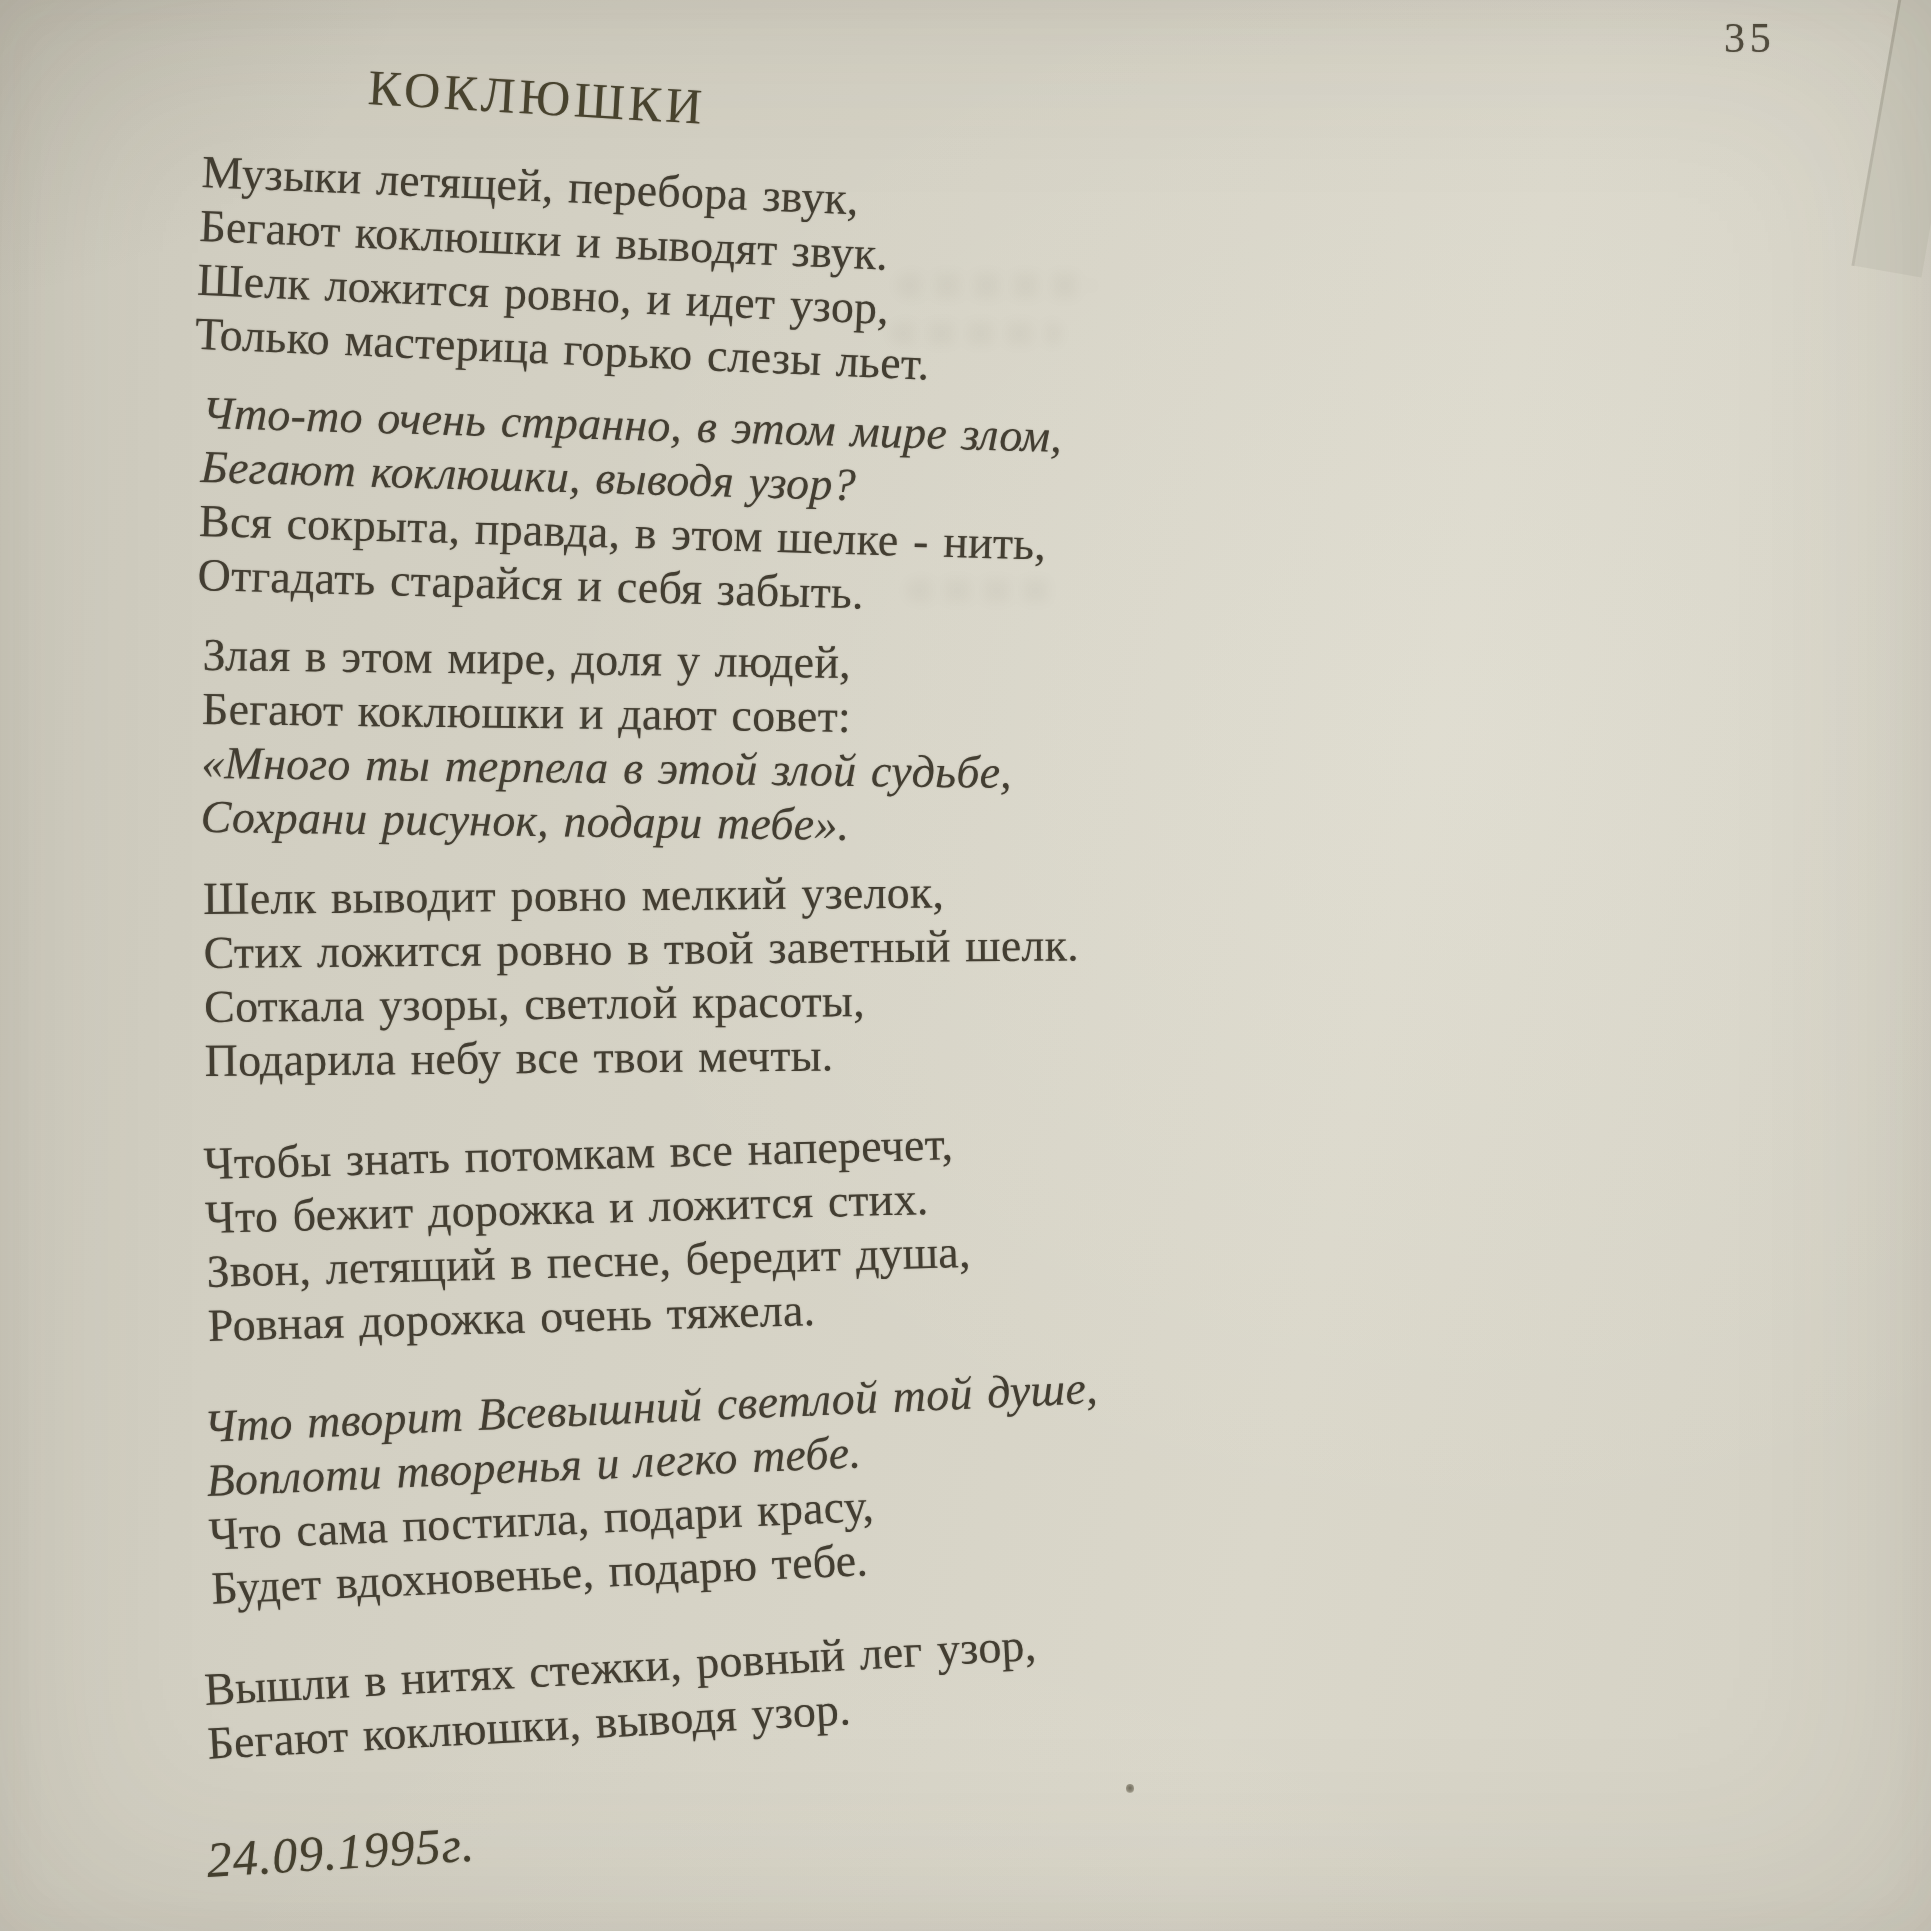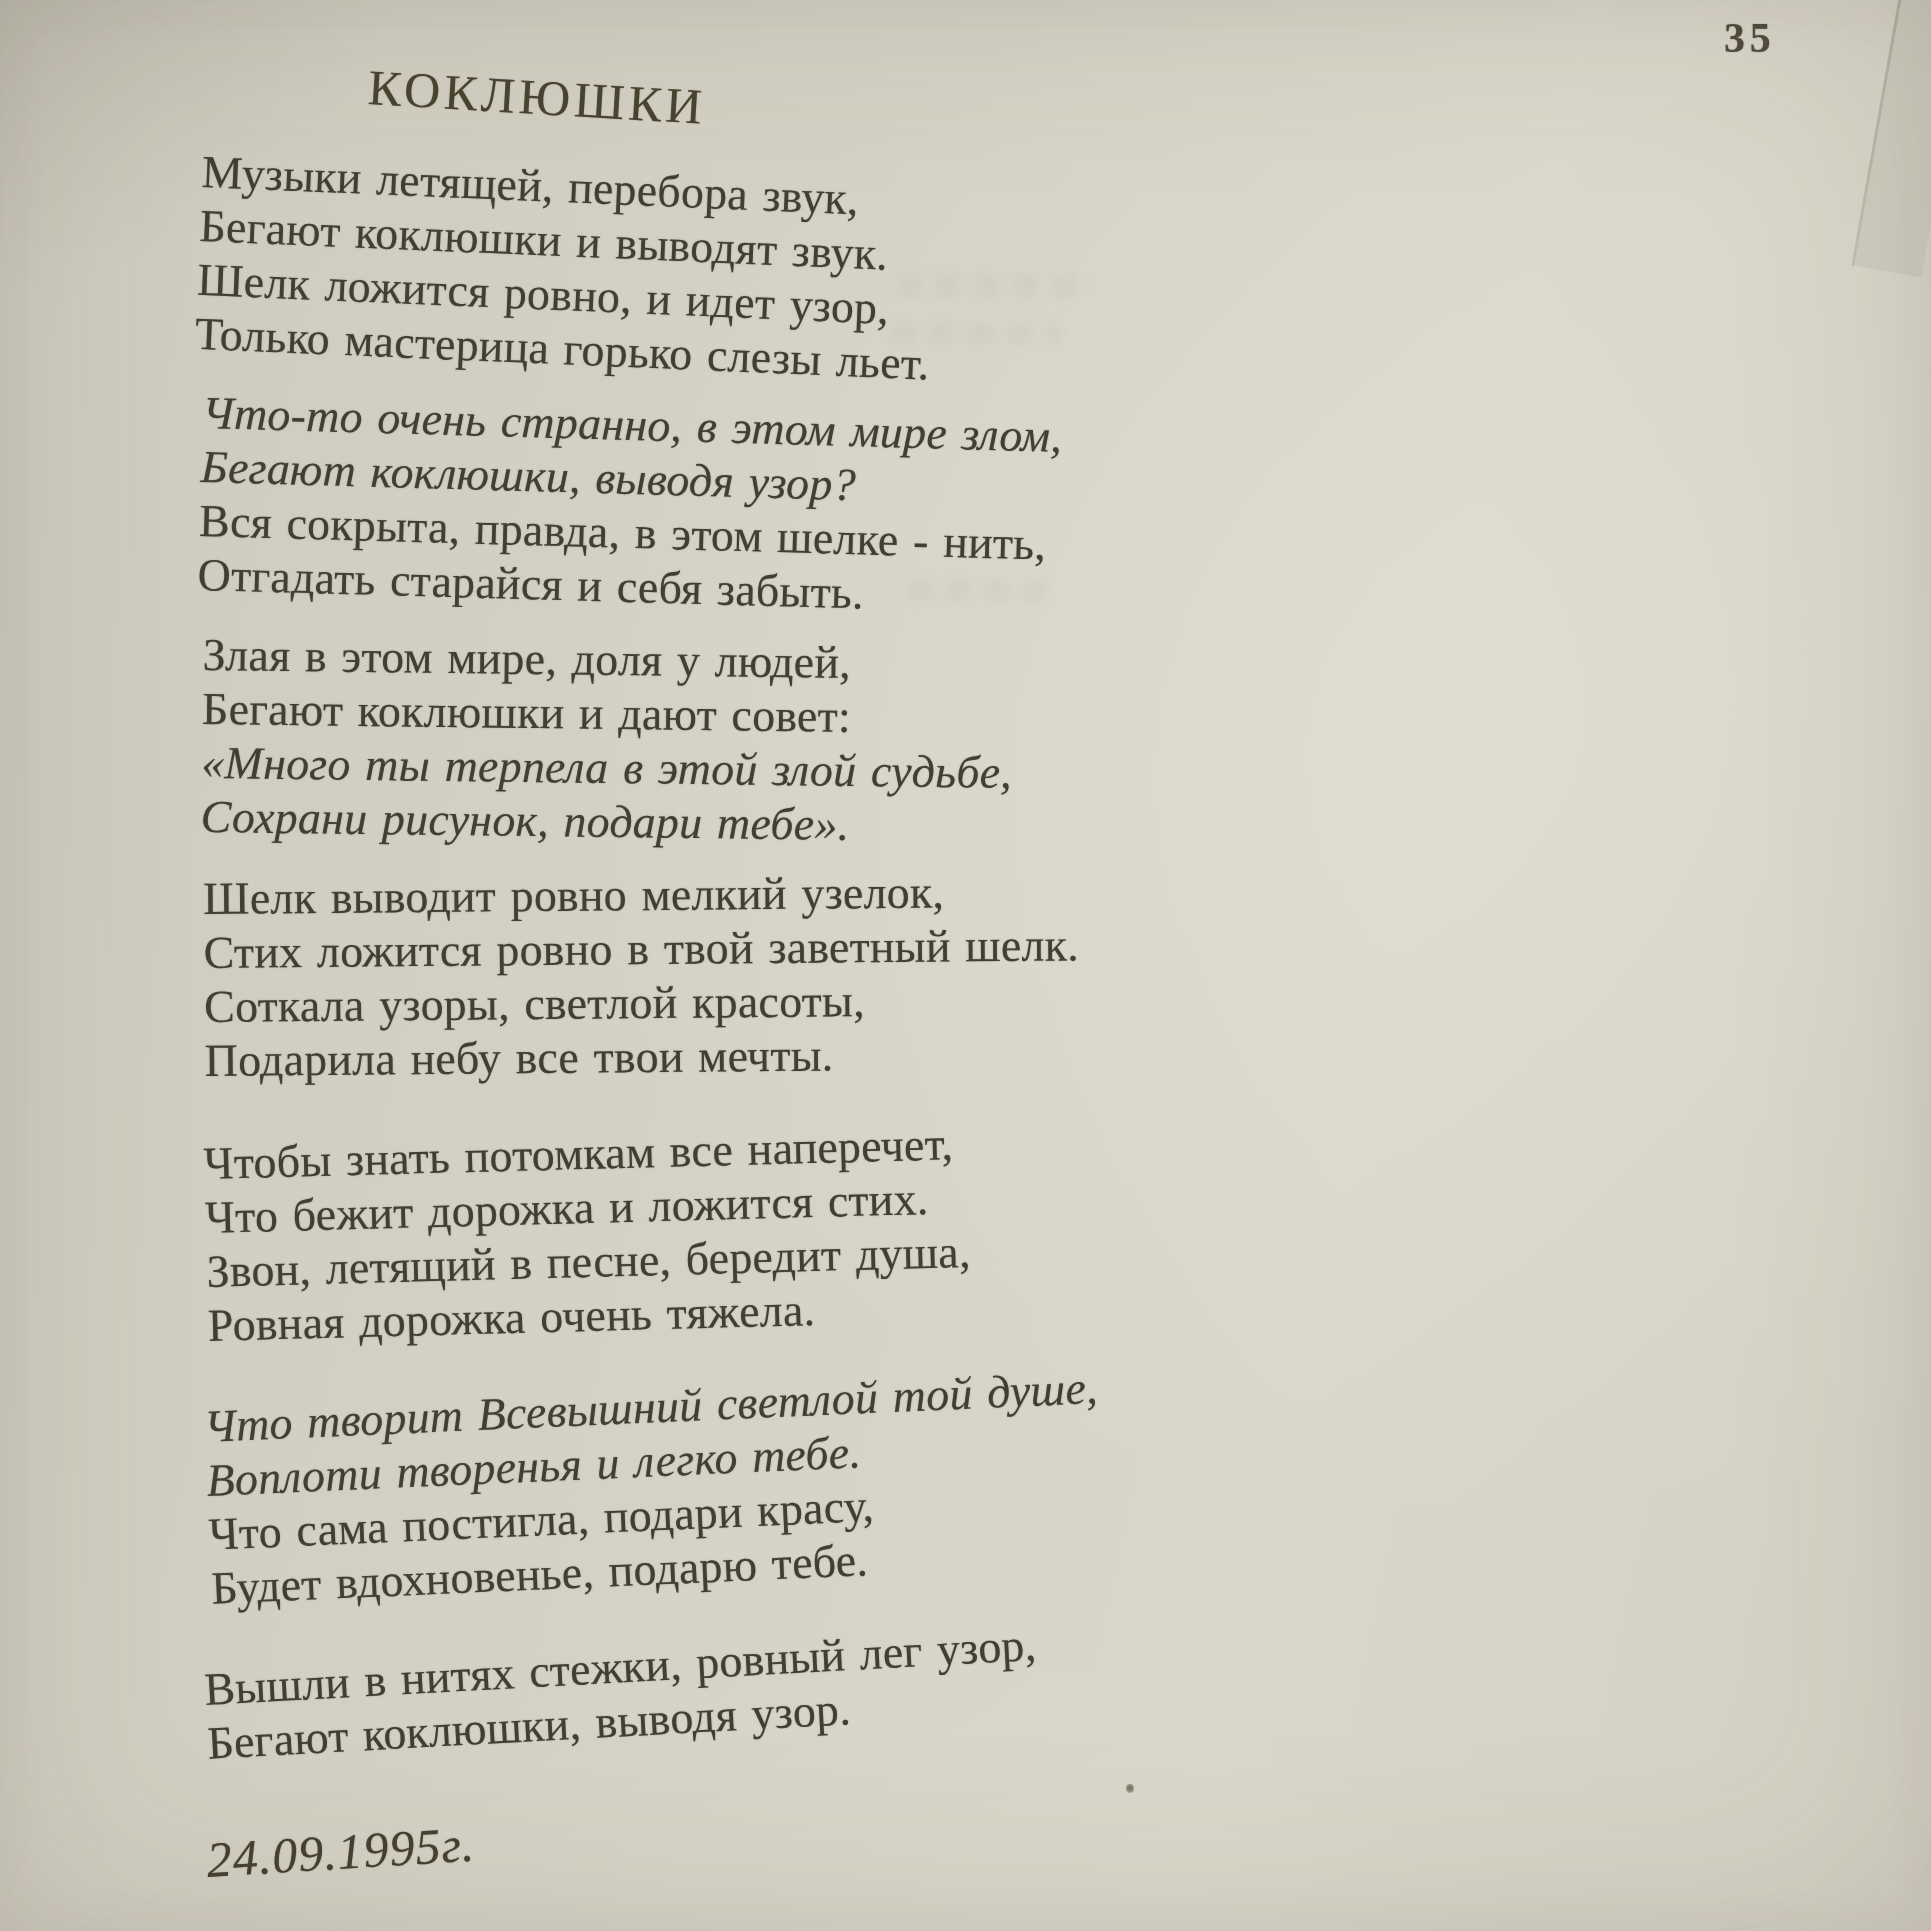--- a/index.html
+++ b/index.html
@@ -32,21 +32,20 @@
     pointer-events: none;
   }
   .page-number {
     position: absolute;
     left: 1724px;
     top: 13.5px;
     font-size: 42px;
     letter-spacing: 4.8px;
     color: #514c3e;
     text-shadow: 0 0 1.4px rgba(62,56,44,.45);
-    font-weight: bold;
   }
   .poem-title {
     position: absolute;
     left: 370px;
     top: 58px;
     font-size: 50px;
     letter-spacing: 3.9px;
     color: #49442f;
     transform: rotate(3.4deg);
     transform-origin: 0 0;

